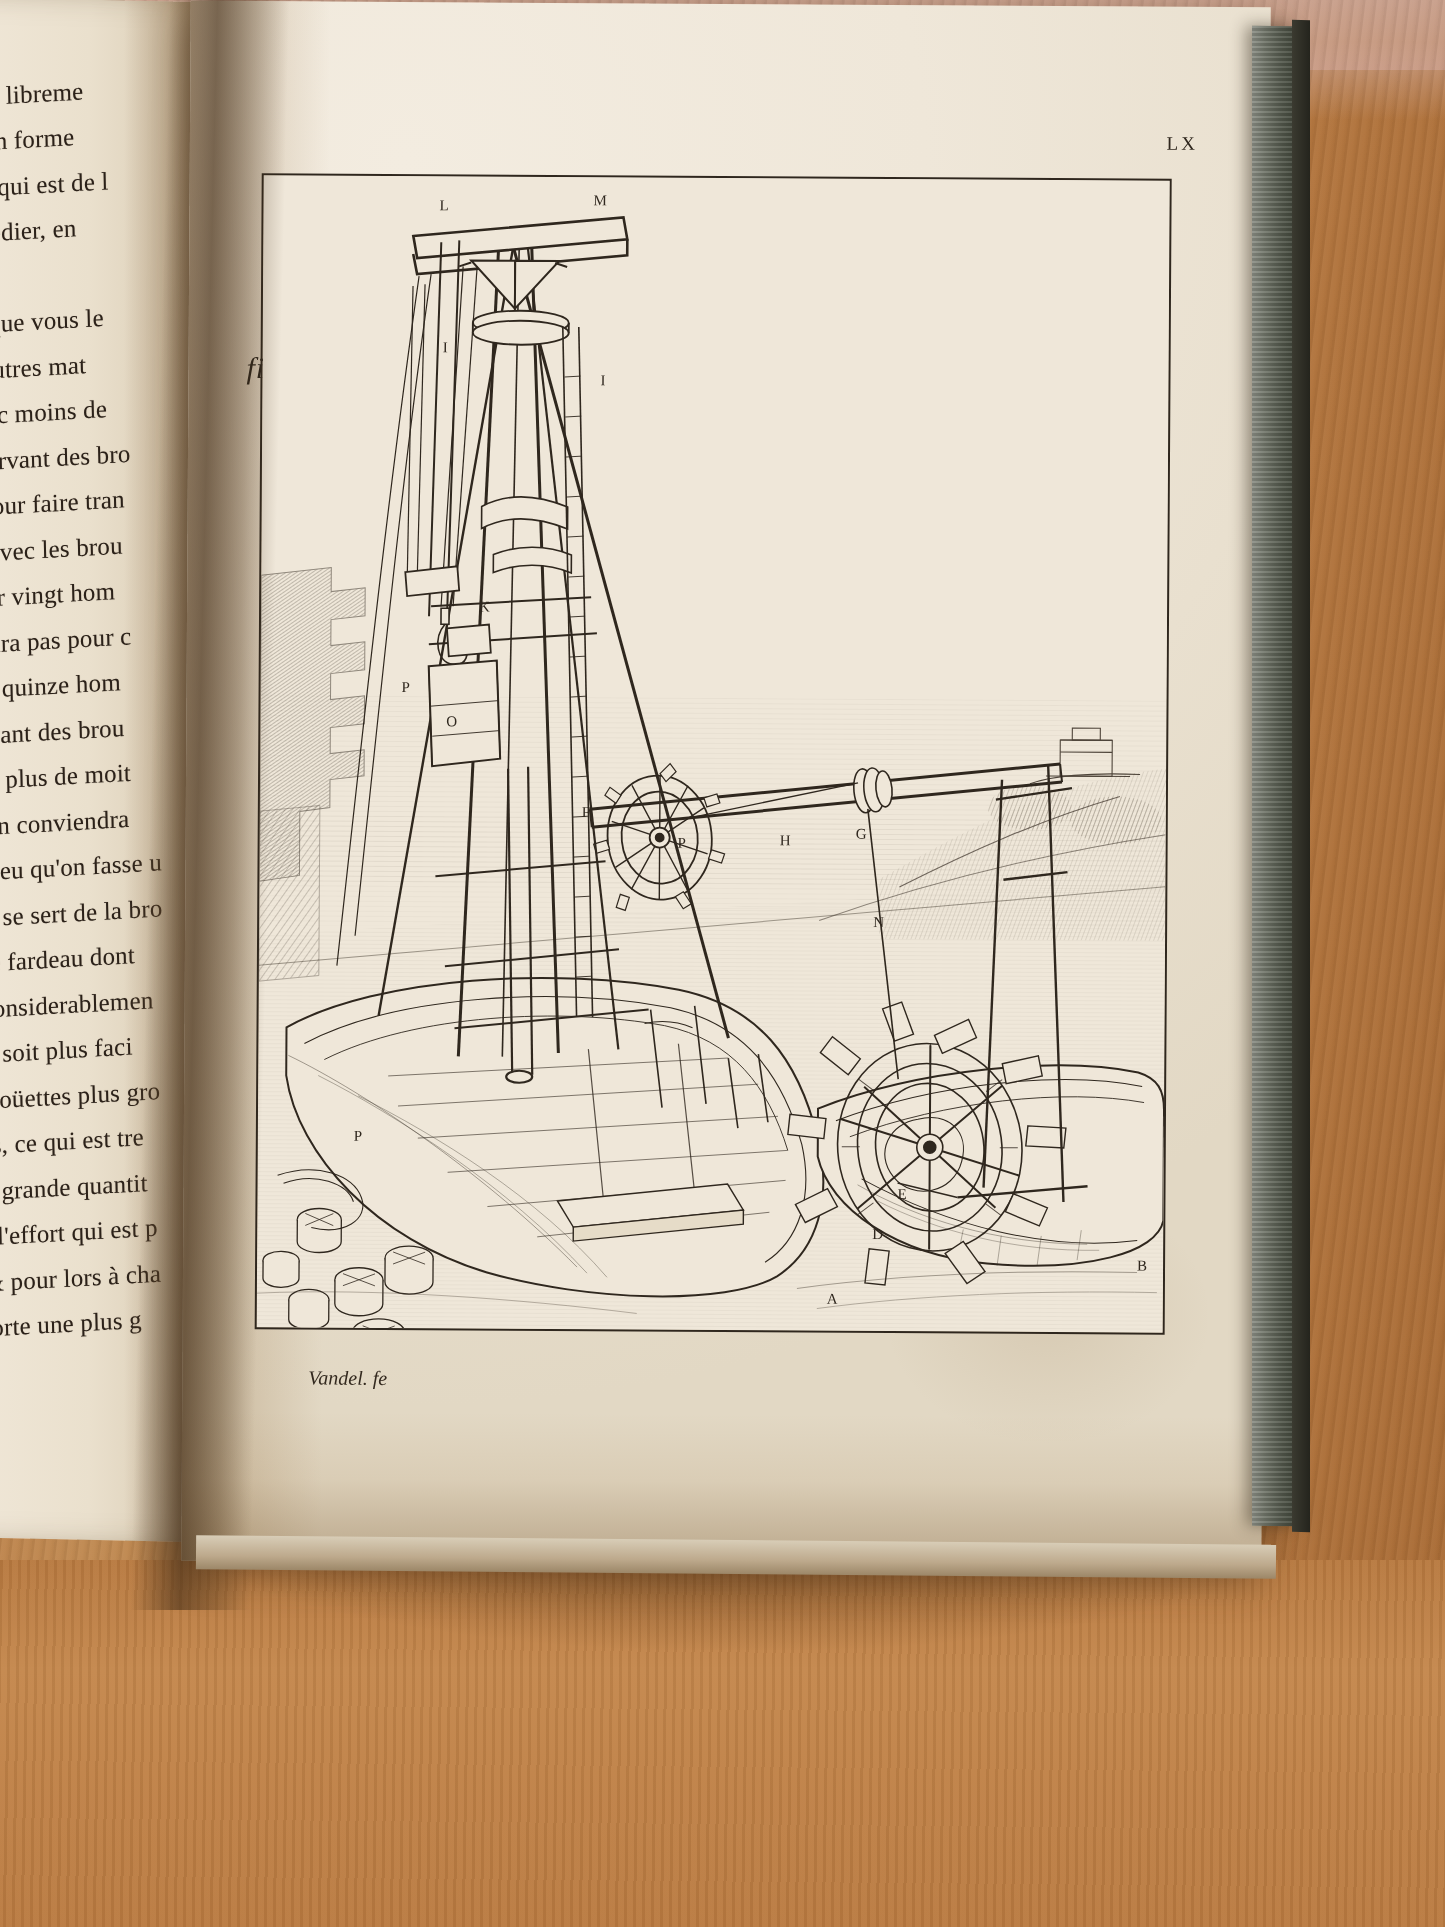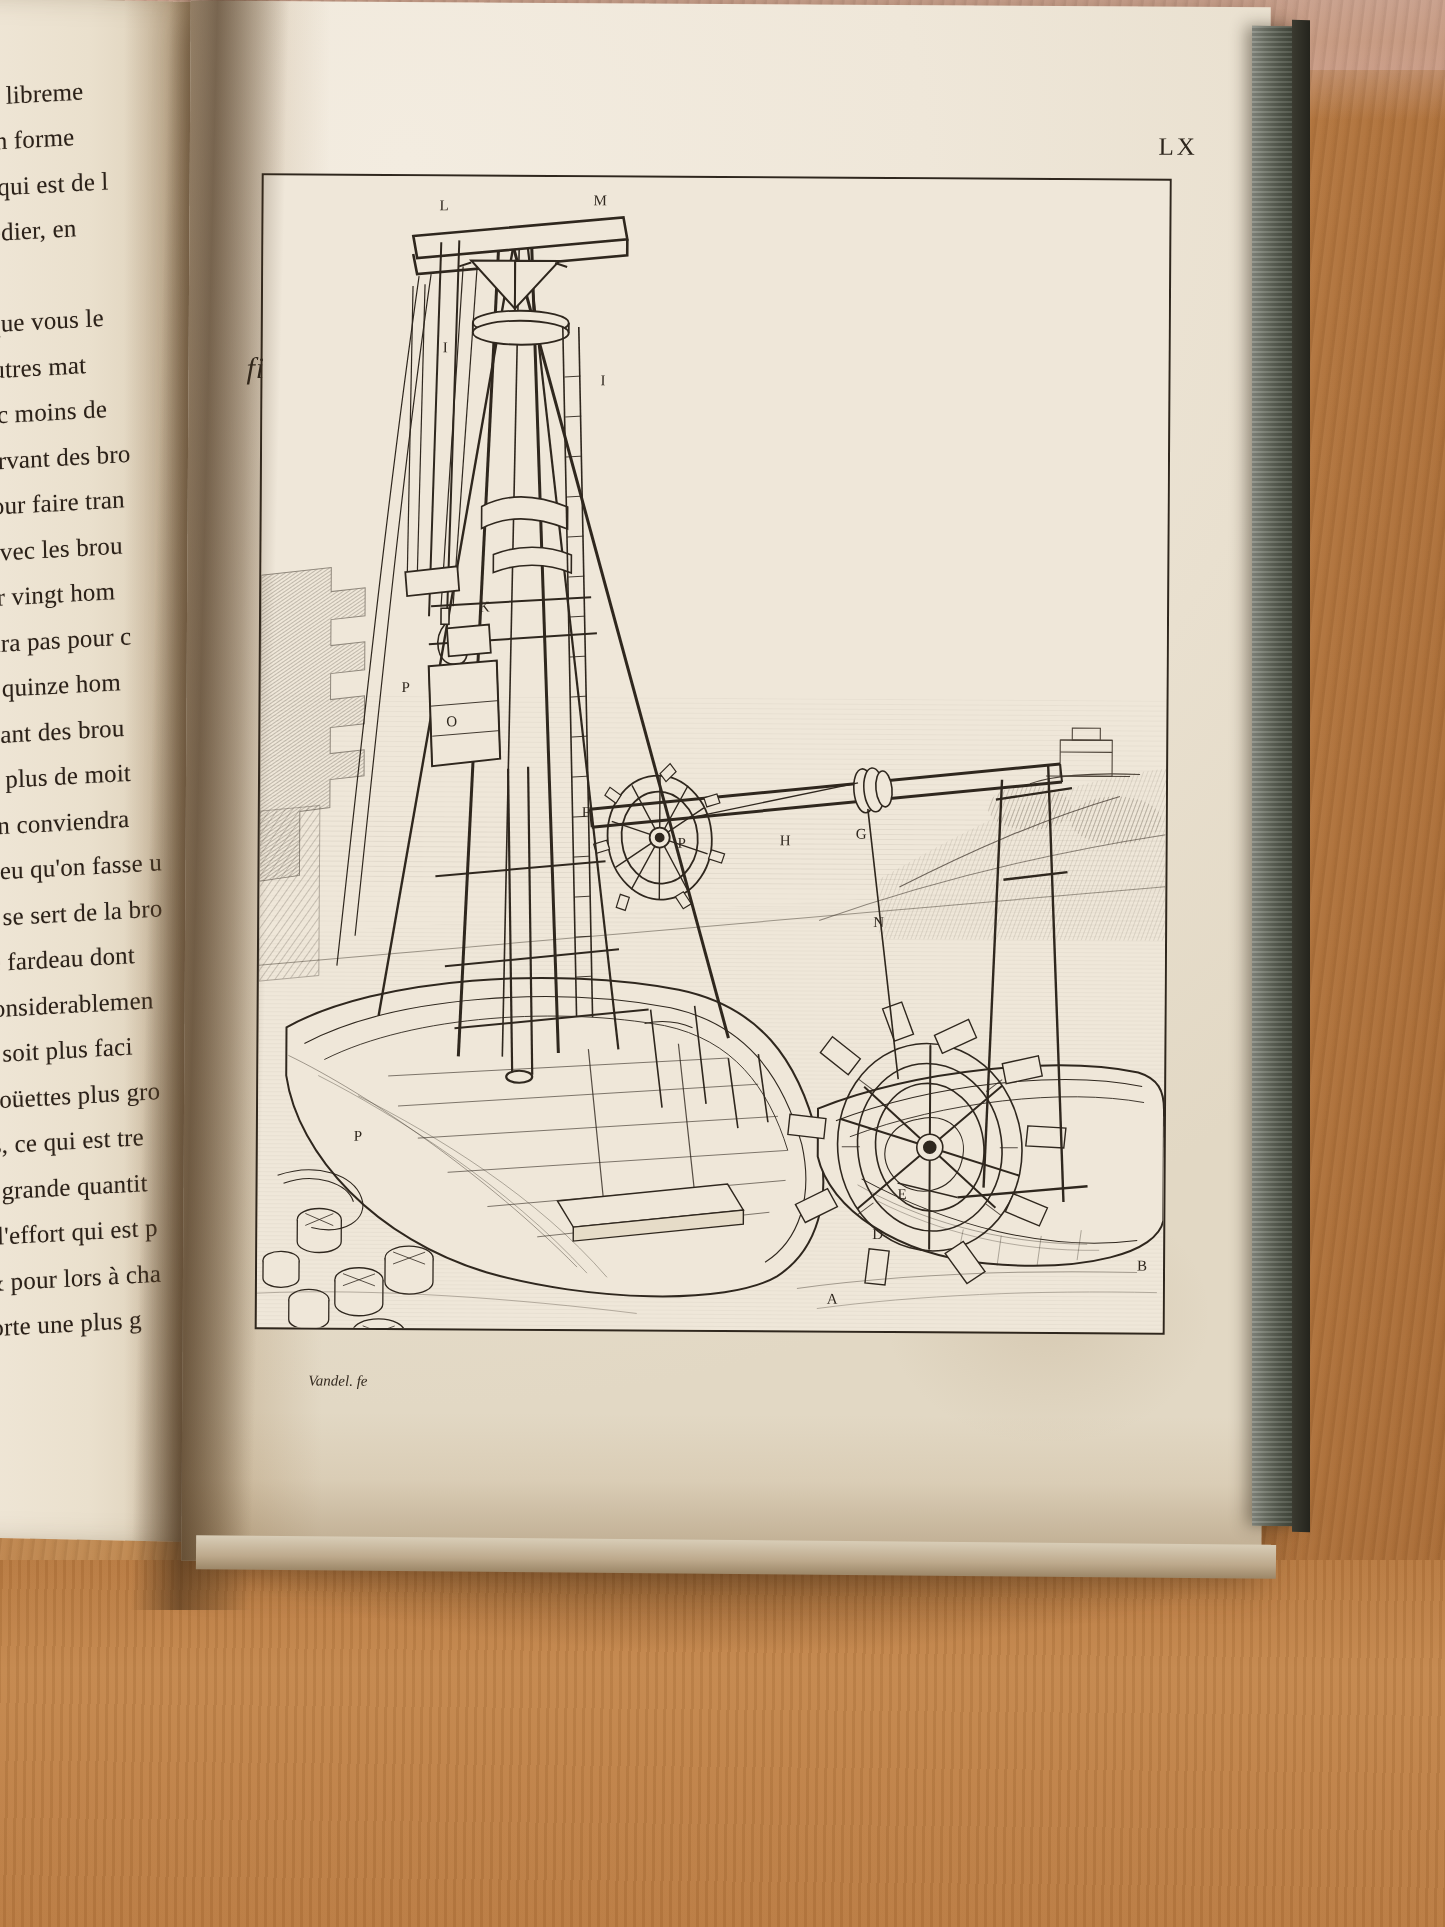--- a/index.html
+++ b/index.html
@@ -128,41 +128,41 @@
     width: 7px; height: 5px;
     background: rgba(140,105,60,.45);
     border-radius: 50%;
   }
 
   
   .plate-no {
     position: absolute;
     right: 72px;
     top: 126px;
-    font-size: 25px;
+    font-size: 19px;
     letter-spacing: 3px;
     color: #2e261d;
     font-family: "Liberation Serif", serif;
   }
   
   .fig-label {
     position: absolute;
     left: 58px;
     top: 350px;
     font-size: 30px;
     font-style: italic;
     color: #2a231b;
     font-family: "Liberation Serif", serif;
     letter-spacing: 1px;
   }
   .engraver {
     position: absolute;
     left: 126px;
     bottom: 172px;
-    font-size: 15px;
+    font-size: 20px;
     font-style: italic;
     color: #33291f;
   }
 
   
   .plate-frame {
     position: absolute;
     left: 72px;
     top: 172px;
     width: 906px;

